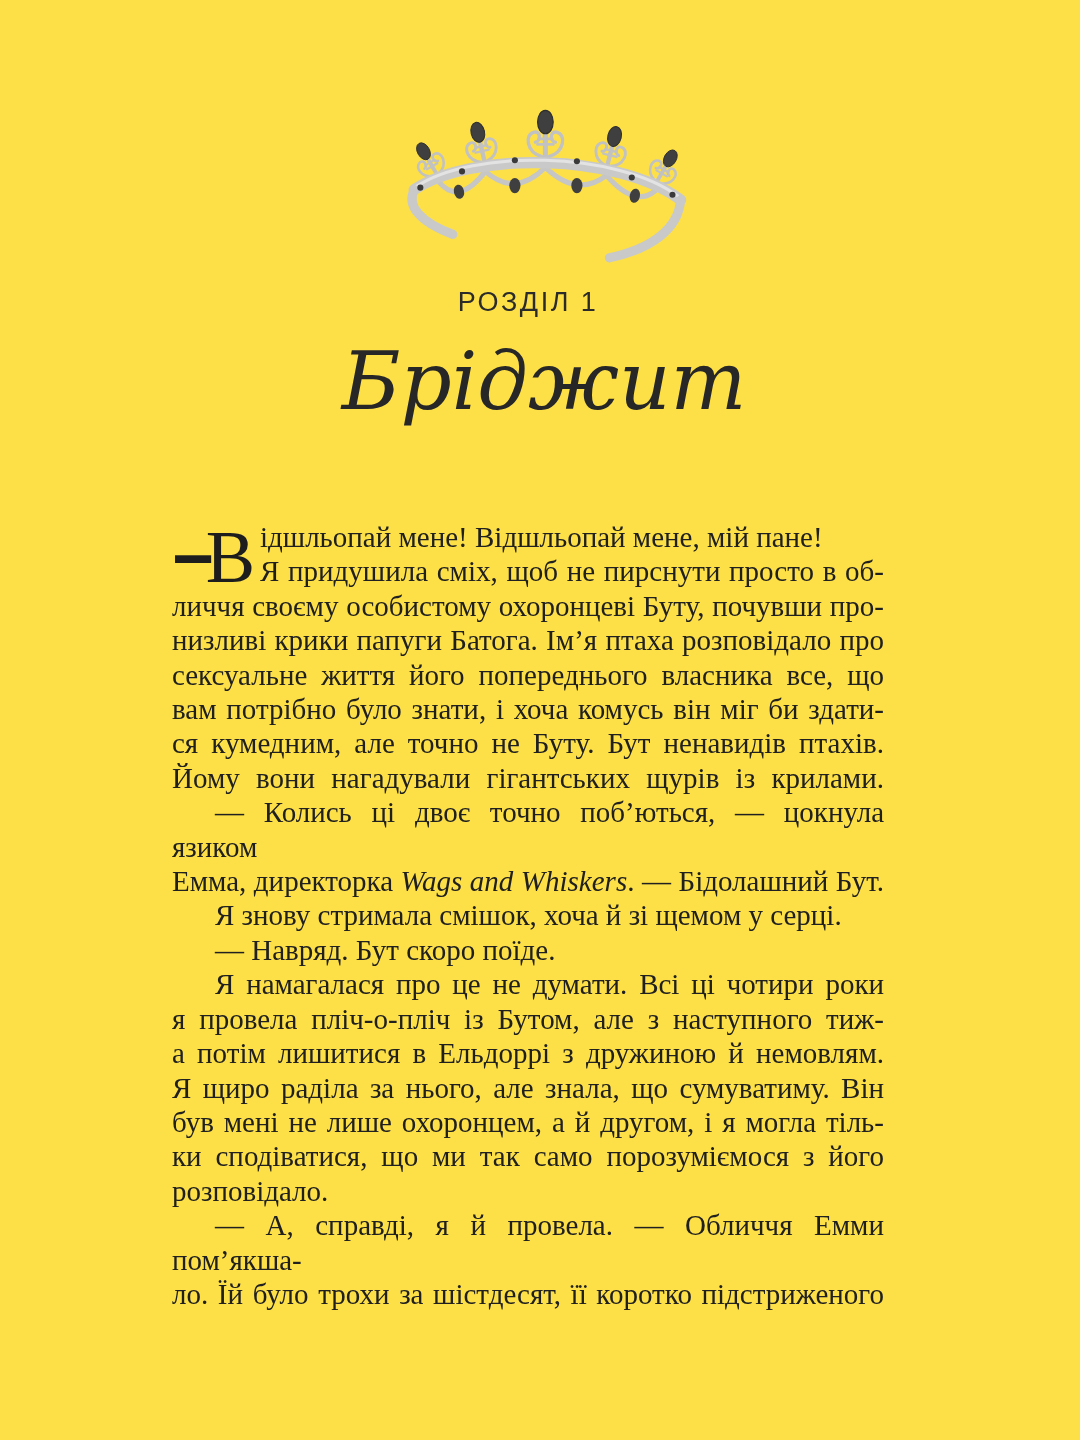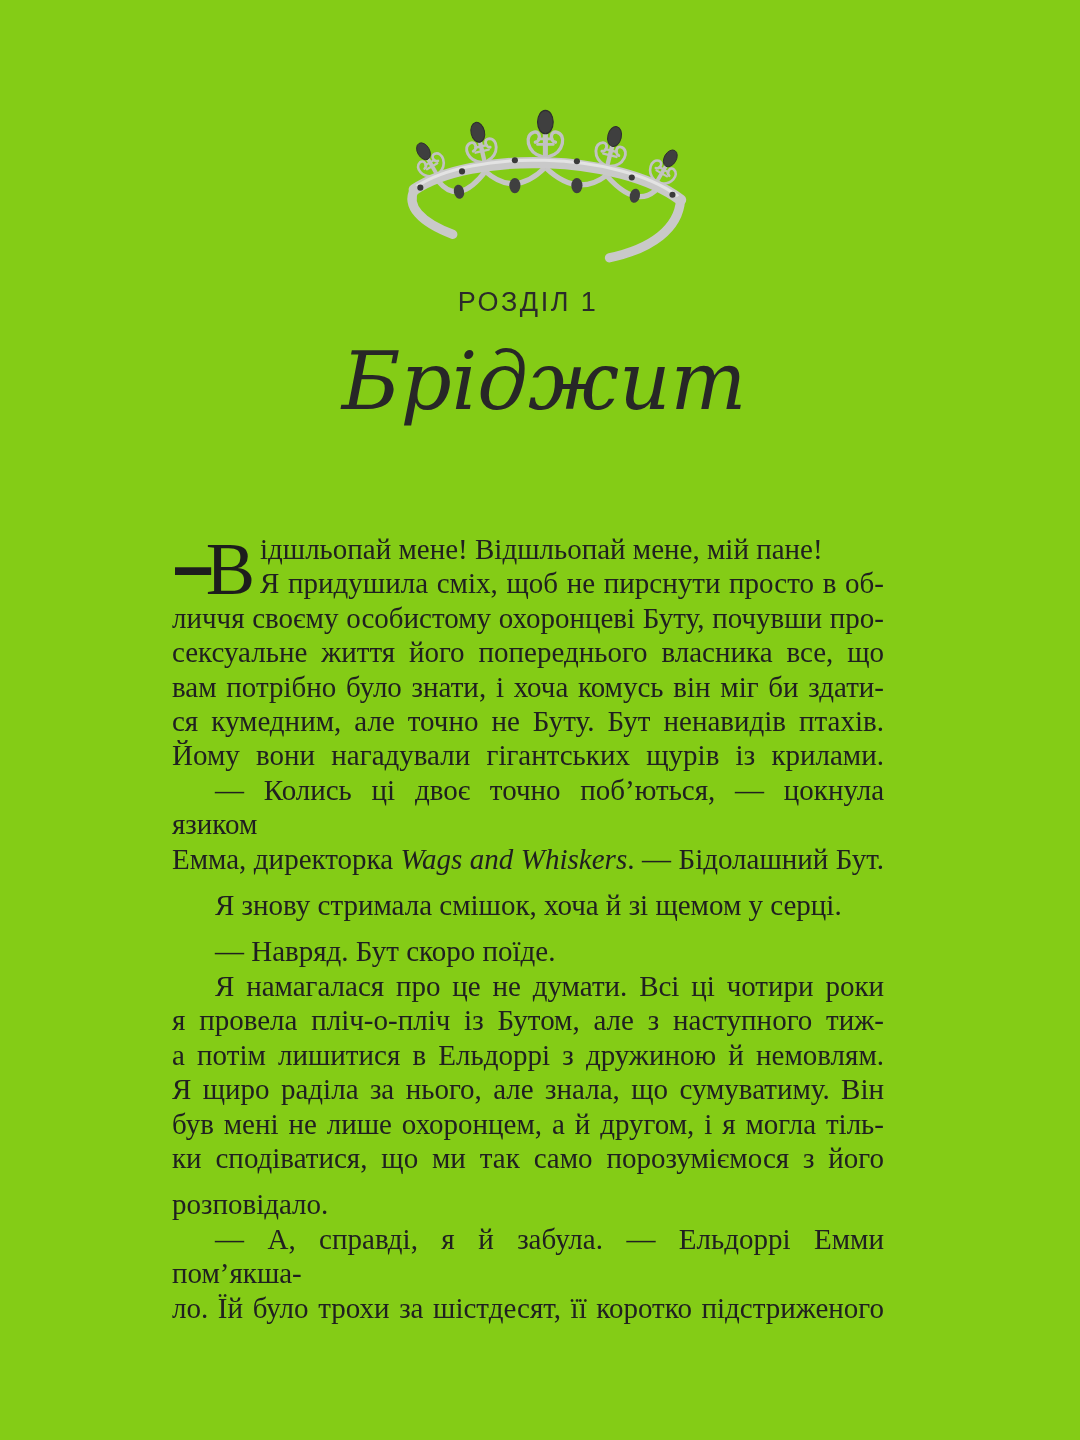--- a/index.html
+++ b/index.html
@@ -1,17 +1,17 @@
 <!DOCTYPE html>
 <html><head>
 <meta charset="utf-8">
 <style>
   html,body{margin:0;padding:0;background:#ffffff;}
   .page{
-    position:relative; width:1080px; height:1440px; background:#84cc16;
+    position:relative; width:1080px; height:1440px; background:#fde047;
     font-family:"Liberation Serif", serif; color:#202020; overflow:hidden;
   }
   .tiara{position:absolute; left:400px; top:90px; width:305px; height:178px;}
   .chapter-label{
     position:absolute; left:172px; top:287px; width:712px;
     text-align:center; font-family:"Liberation Sans", sans-serif;
     font-size:27px; letter-spacing:2.5px; color:#2b2b2b;
   }
   .chapter-title{
     position:absolute; left:188px; top:336px; width:712px;
@@ -20,21 +20,21 @@
   }
   .body-text{
     position:absolute; left:172px; top:520px; width:712px;
     font-size:29px; line-height:34.4px;
   }
   .para{margin:0; padding:0;}
   .line{
     text-align:justify; text-align-last:justify;
     white-space:normal; min-height:34.4px;
   }
-  .line.rag{text-align-last:left;margin-top:12px;}
+  .line.rag{text-align-last:left;}
   .line.indent{text-indent:43px;}
   .it{font-style:italic;}
   
   .dropbox{
     float:left; width:88px; height:66px; position:relative;
   }
   .open-dash{
     position:absolute; left:0; top:5px; display:inline-block;
     font-size:42px; font-weight:bold; line-height:normal; color:#1d1d1d;
     transform:scaleX(0.85) scaleY(2.6); transform-origin:center;
@@ -103,20 +103,21 @@
   <div class="body-text">
 
     <div class="para">
       <span class="dropbox">
         <span class="open-dash">—</span>
         <span class="dropcap-letter">В</span>
       </span>
       <div class="line rag">ідшльопай мене! Відшльопай мене, мій пане!</div>
       <div class="line">Я придушила сміх, щоб не пирснути просто в об-</div>
       <div class="line">личчя своєму особистому охоронцеві Буту, почувши про-</div>
+      <div class="line">низливі крики папуги Батога. Ім’я птаха розповідало про</div>
       <div class="line">сексуальне життя його попереднього власника все, що</div>
       <div class="line">вам потрібно було знати, і хоча комусь він міг би здати-</div>
       <div class="line">ся кумедним, але точно не Буту. Бут ненавидів птахів.</div>
       <div class="line">Йому вони нагадували гігантських щурів із крилами.</div>
     </div>
 
     <div class="para">
       <div class="line indent">— Колись ці двоє точно поб’ються, — цокнула язиком</div>
       <div class="line"><span>Емма, директорка </span><span class="it">Wags and Whiskers</span><span>. — Бідолашний Бут.</span></div>
     </div>
@@ -133,18 +134,18 @@
       <div class="line indent">Я намагалася про це не думати. Всі ці чотири роки</div>
       <div class="line">я провела пліч-о-пліч із Бутом, але з наступного тиж-</div>
       <div class="line">а потім лишитися в Ельдоррі з дружиною й немовлям.</div>
       <div class="line">Я щиро раділа за нього, але знала, що сумуватиму. Він</div>
       <div class="line">був мені не лише охоронцем, а й другом, і я могла тіль-</div>
       <div class="line">ки сподіватися, що ми так само порозуміємося з його</div>
       <div class="line rag">розповідало.</div>
     </div>
 
     <div class="para">
-      <div class="line indent">— А, справді, я й забула. — Ельдоррі Емми пом’якша-</div>
+      <div class="line indent">— А, справді, я й провела. — Обличчя Емми пом’якша-</div>
       <div class="line">ло. Їй було трохи за шістдесят, її коротко підстриженого</div>
     </div>
 
   </div>
 </div>
 
 </body></html>

